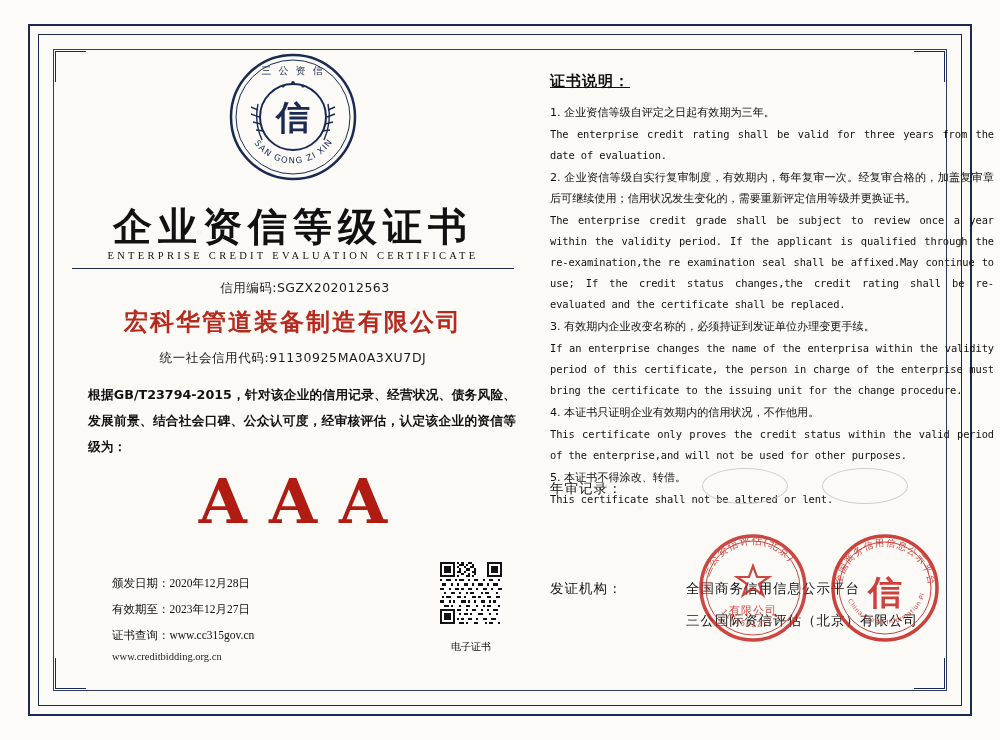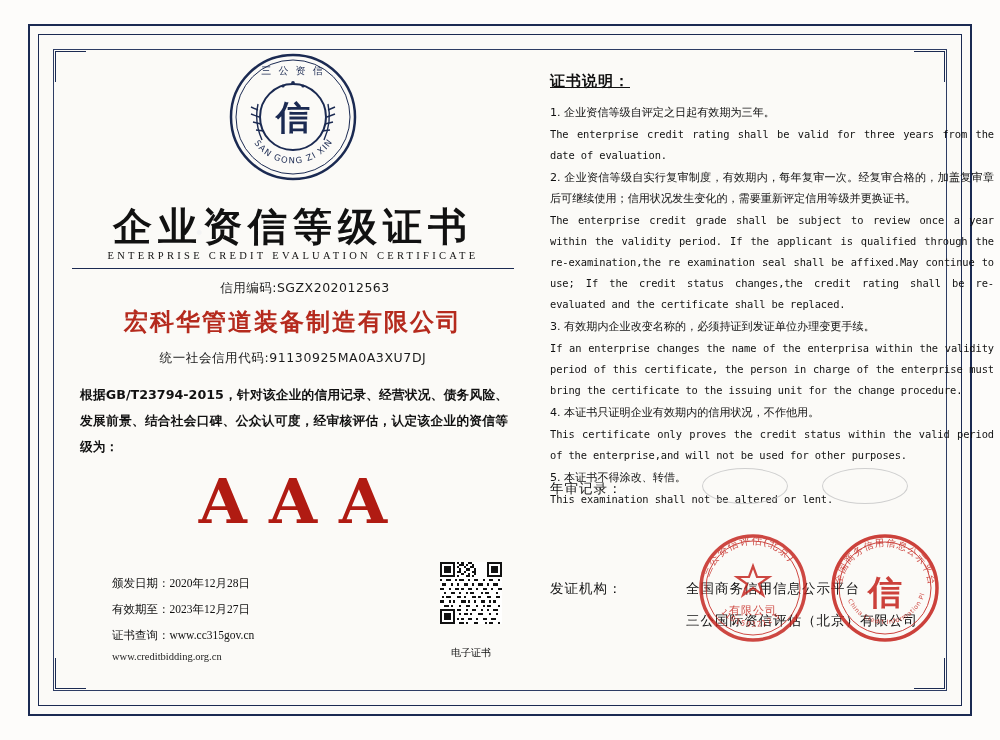--- a/index.html
+++ b/index.html
@@ -106,21 +106,21 @@
     font-size:24px;
     color:#b52a1d;
     letter-spacing:2px;
   }
   .credit-code{
     position:absolute;top:300px;left:0;width:470px;text-align:center;
     font-size:12.5px;color:#1a1a1a;letter-spacing:.6px;
     font-family:"DejaVu Sans", sans-serif;
   }
   .desc{
-    position:absolute;top:332px;left:22px;width:428px;
+    position:absolute;top:332px;left:30px;width:428px;
     font-size:12.7px;color:#111;line-height:26px;
     font-family:"DejaVu Sans", sans-serif;
     text-align:justify;
     font-weight:bold;
   }
   .grade{
     position:absolute;top:415px;left:0;width:470px;text-align:center;
     font-family:"DejaVu Serif", serif;
     font-weight:bold;
     font-size:62px;
@@ -158,21 +158,21 @@
   }
   .bcc-cap{
     margin-top:8px;font-size:9.5px;color:#111;
     font-family:"DejaVu Sans", sans-serif;white-space:nowrap;
   }
   .qr{
     position:absolute;left:382px;top:512px;width:62px;
     text-align:center;
   }
   .qr-img{width:62px;height:62px;display:block;}
-  .qr-cap{margin-top:22px;font-size:10px;color:#111;font-family:Liberation Sans, sans-serif;}
+  .qr-cap{margin-top:16px;font-size:10px;color:#111;font-family:Liberation Sans, sans-serif;}
 
   
   .notes-title{
     position:absolute;left:0;top:22px;
     font-size:15px;font-weight:bold;color:#111;
     font-family:"DejaVu Sans", sans-serif;letter-spacing:1px;text-decoration:underline;
   }
   .notes{
     position:absolute;left:0;top:52px;width:444px;
   }
@@ -431,21 +431,21 @@
       <div class="notes">
         <p>1. 企业资信等级自评定之日起有效期为三年。</p>
         <p class="en">The enterprise credit rating shall be valid for three years from the date of evaluation.</p>
         <p>2. 企业资信等级自实行复审制度，有效期内，每年复审一次。经复审合格的，加盖复审章后可继续使用；信用状况发生变化的，需要重新评定信用等级并更换证书。</p>
         <p class="en">The enterprise credit grade shall be subject to review once a year within the validity period. If the applicant is qualified through the re-examination,the re examination seal shall be affixed.May continue to use; If the credit status changes,the credit rating shall be re-evaluated and the certificate shall be replaced.</p>
         <p>3. 有效期内企业改变名称的，必须持证到发证单位办理变更手续。</p>
         <p class="en">If an enterprise changes the name of the enterprisa within the validity period of this certificate, the person in charge of the enterprise must bring the certificate to the issuing unit for the change procedure.</p>
         <p>4. 本证书只证明企业有效期内的信用状况，不作他用。</p>
         <p class="en">This certificate only proves the credit status within the valid period of the enterprise,and will not be used for other purposes.</p>
         <p>5. 本证书不得涂改、转借。</p>
-        <p class="en">This examination shall not be altered or lent.</p>
+        <p class="en">This certificate shall not be altered or lent.</p>
       </div>
 
       <div class="yearly">年审记录：</div>
       <div class="oval o1"></div>
       <div class="oval o2"></div>
 
       <div class="issuer">发证机构：</div>
       <div class="issuer-line1">全国商务信用信息公示平台</div>
       <div class="issuer-line2">三公国际资信评估（北京）有限公司</div>
 

